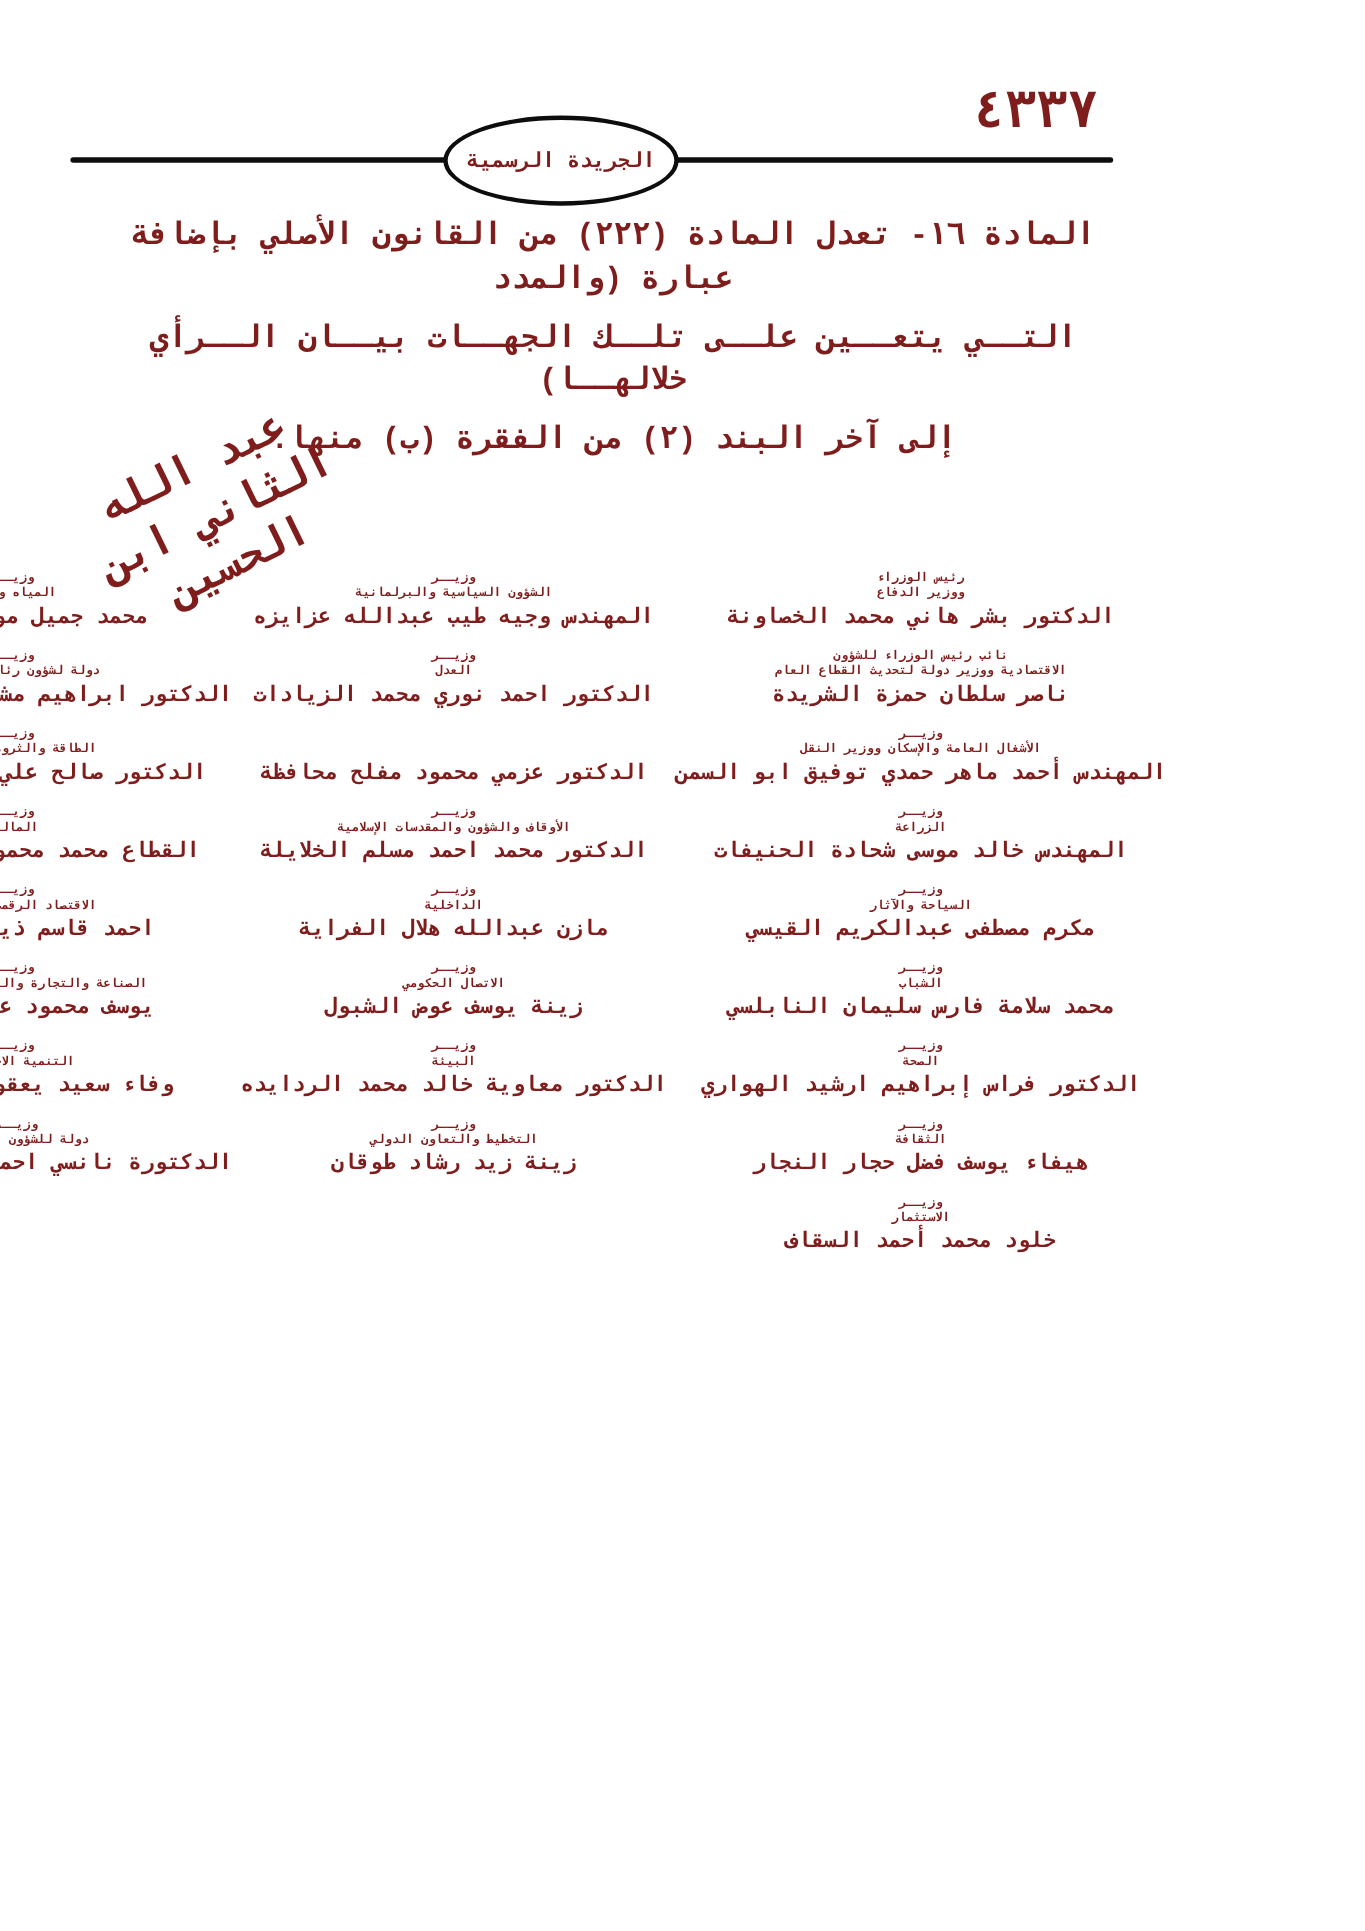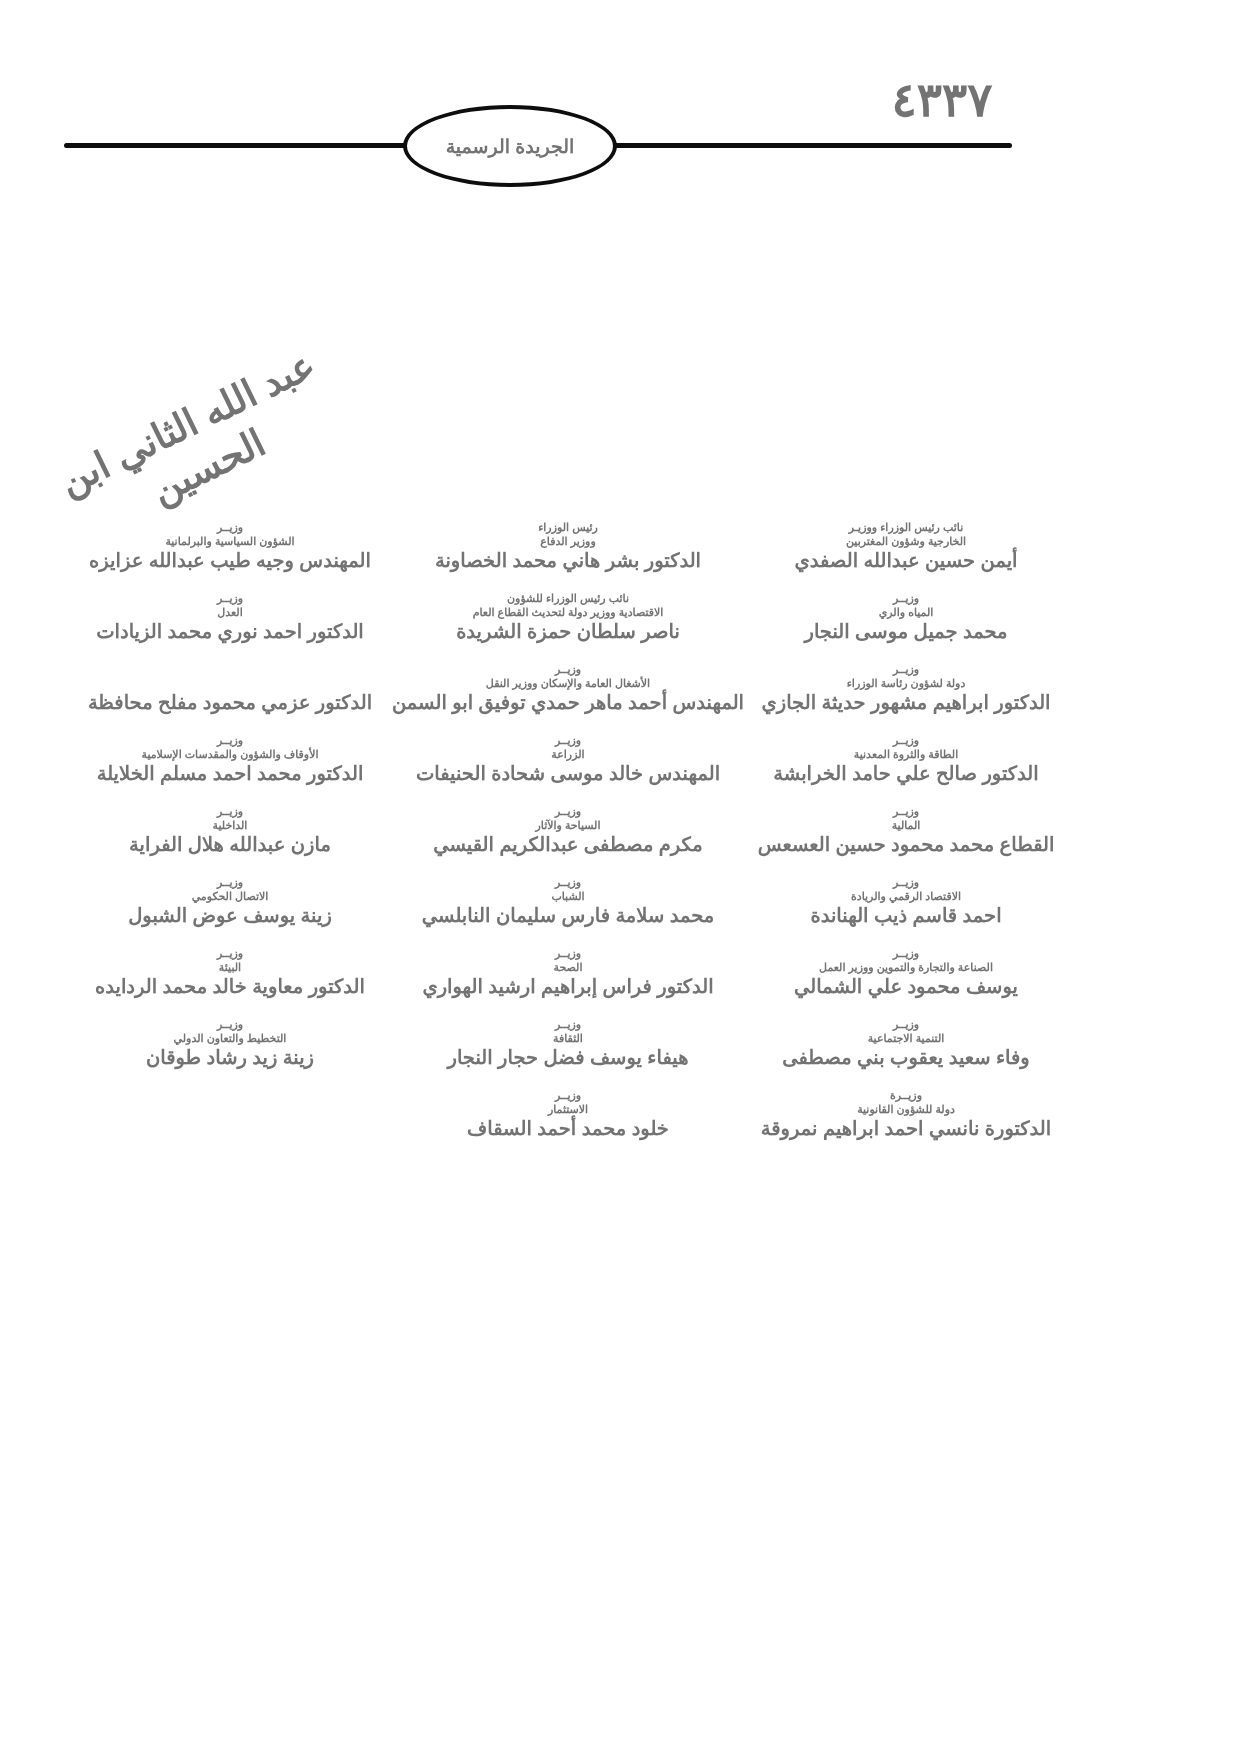--- a/index.html
+++ b/index.html
@@ -1,22 +1,22 @@
 <!DOCTYPE html>
 <html lang="ar"><head>
 <meta charset="utf-8">
 <style>
   * { margin:0; padding:0; box-sizing:border-box; }
   html,body { background:#ffffff; }
   .page {
     position:relative;
     width:1241px; height:1755px;
     background:#ffffff;
-    color:#737373;
-    font-family:Liberation Sans, sans-serif;
+    color:#7f1d1d;
+    font-family:Liberation Mono, monospace;
     overflow:hidden;
   }
   .page-number {
     position:absolute; top:72px; left:852px; width:180px;
     text-align:center;
     font-size:47px; font-weight:bold;
     letter-spacing:2px;
   }
   .rule-line {
     position:absolute; top:143px; left:64px;
@@ -71,29 +71,29 @@
 <div class="page">
 
   <div class="page-number">٤٣٣٧</div>
 
   <div class="rule-line"></div>
 
   <div class="badge">
     <span class="badge-label">الجريدة الرسمية</span>
   </div>
 
+  <div class="article" dir="rtl">
+    <p>المادة ١٦- تعدل المادة (٢٢٢) من القانون الأصلي بإضافة عبارة (والمدد</p>
+    <p>التــي يتعــين علــى تلــك الجهــات بيــان الــرأي خلالهــا)</p>
+    <p>إلى آخر البند (٢) من الفقرة (ب) منها.</p>
+  </div>
 
   <div class="signature">عبد الله الثاني ابن الحسين</div>
 
   <div class="ministers" dir="rtl">
-      <div class="minister">
-        <div class="m-title">نائب رئيس الوزراء ووزيـر
-الخارجية وشؤون المغتربين</div>
-        <div class="m-name">أيمن حسين عبدالله الصفدي</div>
-      </div>
       <div class="minister">
         <div class="m-title">رئيس الوزراء
 ووزير الدفاع</div>
         <div class="m-name">الدكتور بشر هاني محمد الخصاونة</div>
       </div>
       <div class="minister">
         <div class="m-title">وزيــر
 الشؤون السياسية والبرلمانية</div>
         <div class="m-name">المهندس وجيه طيب عبدالله عزايزه</div>
       </div>

